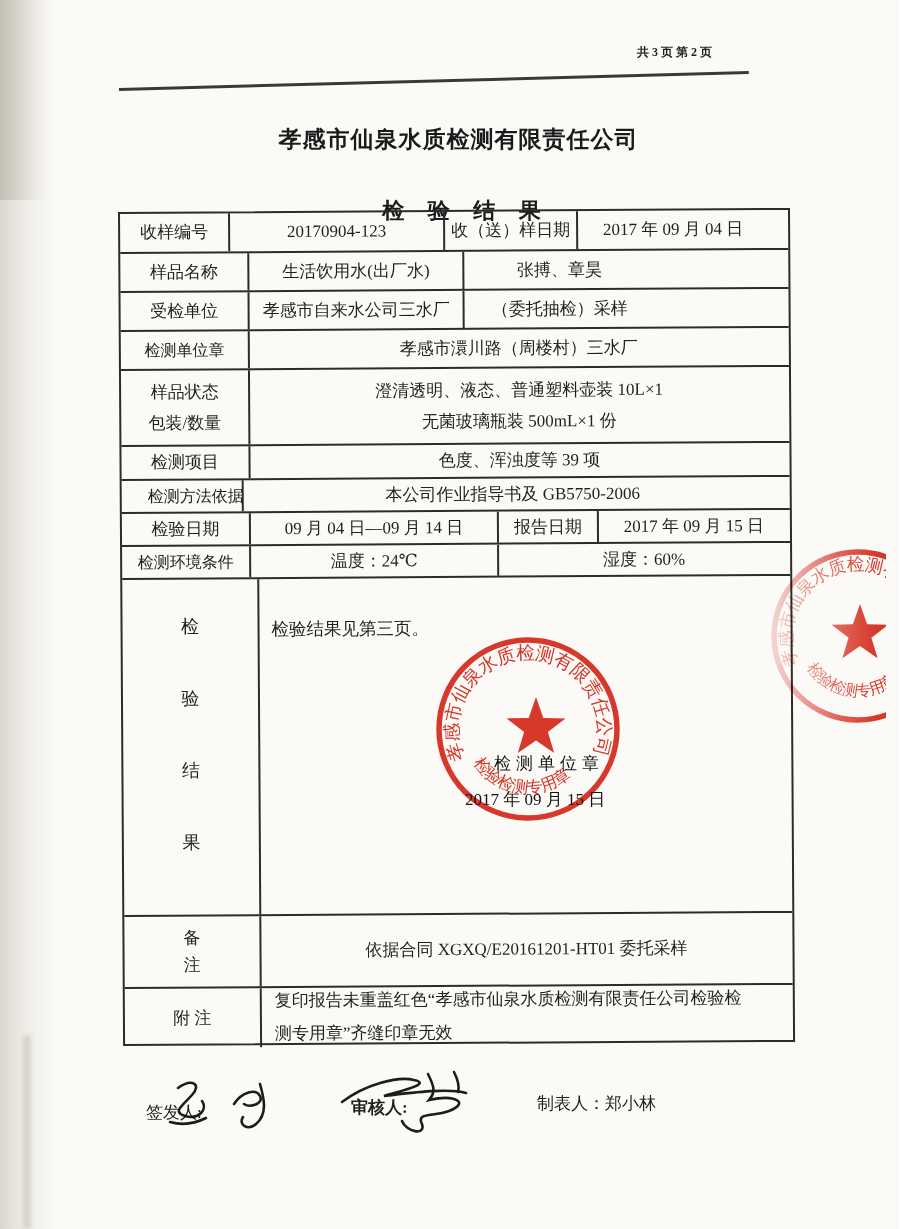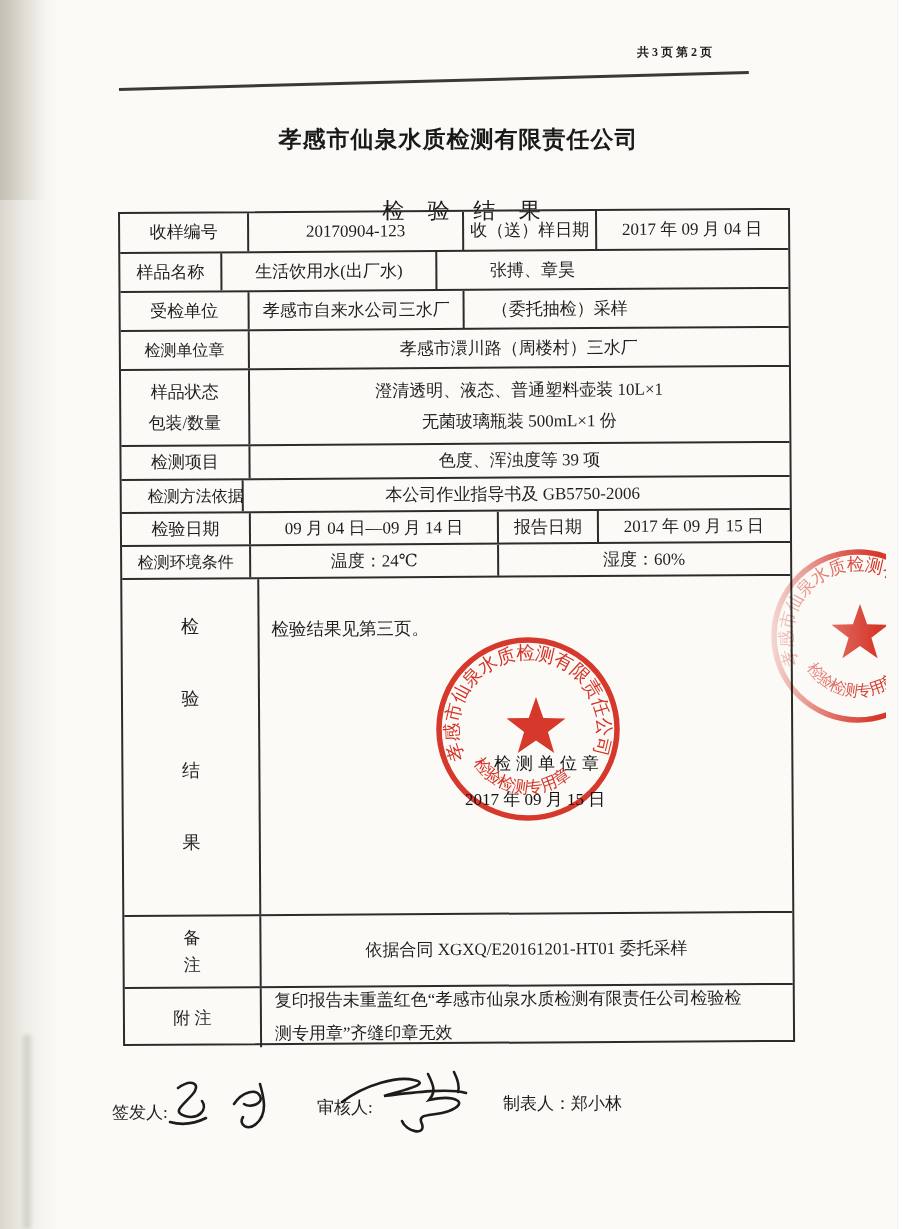--- a/index.html
+++ b/index.html
@@ -29,21 +29,21 @@
     left:897px; top:0; width:20px; height:1229px; background:#ffffff;
     border-left:1px solid rgba(0,0,0,.05);
   }
   
   .pageno { left:637px; top:44px; font-size:12px; font-weight:bold; white-space:nowrap; }
   .header-rule {
     left:119px; top:88px; width:630px; height:2.5px; background:#3b3936;
     transform: rotate(-1.55deg); transform-origin: left center;
   }
   .company-title { left:0; right:0; top:124px; text-align:center; font-size:23px; font-weight:bold; letter-spacing:1px; white-space:nowrap; color:#1a1a1a; }
-  .doc-title { left:0; right:0; top:196px; text-align:center; font-size:22px; font-weight:normal; letter-spacing:9px; white-space:nowrap; color:#1a1a1a;margin-left:15px; }
+  .doc-title { left:0; right:0; top:196px; text-align:center; font-size:22px; font-weight:bold; letter-spacing:9px; white-space:nowrap; color:#1a1a1a;margin-left:15px; }
   
   .tbl {
     left:118px; top:212px; width:672px; height:834px;
     border: 2.5px solid #2e2c2a;
     transform: rotate(-0.35deg); transform-origin: top left;
     background: transparent;
   }
   .row { display:flex; width:100%; }
   .row + .row { border-top: 2px solid #2e2c2a; }
   .cell {
@@ -56,47 +56,47 @@
   .cell.rel { position:relative; justify-content:flex-start; align-items:flex-start; }
   .cell.left-text { flex-direction:column; align-items:flex-start; justify-content:center; padding-left:13px; text-align:left; white-space:normal; }
   .cell.left-text div { line-height:1.9; white-space:nowrap; }
   .result-note { position:absolute; left:12px; top:40px; font-size:17.5px; }
   
   .stamp-wrap { left:430px; top:631px; width:196px; height:196px; mix-blend-mode:multiply; }
   .stamp-unit-label { left:494px; top:752px; width:116px; font-size:17px; letter-spacing:5px; color:#141414; white-space:nowrap; z-index:3; }
   .stamp-date { left:465px; top:788px; font-size:17px; color:#141414; white-space:nowrap; z-index:3; }
   .edge-stamp-clip { left:768px; top:548px; width:118px; height:180px; overflow:hidden; mix-blend-mode:multiply; }
   
-  .foot-label { font-size:17px; white-space:nowrap; }
+  .foot-label { font-size:17px; white-space:nowrap;margin-left:34px; }
   .sig { mix-blend-mode:multiply; }
 </style>
 </head>
 <body>
 
 <div class="abs left-band"></div>
 <div class="abs left-band-top"></div>
 <div class="abs bottom-streak"></div>
 
 <div class="abs pageno">共 3 页  第 2 页</div>
 <div class="abs header-rule"></div>
 
 <div class="abs company-title">孝感市仙泉水质检测有限责任公司</div>
 <div class="abs doc-title">检  验  结  果</div>
 
 <div class="abs tbl">
 
   <div class="row" style="height:38px;">
-    <div class="cell" style="width:127px;">收样编号</div>
+    <div class="cell" style="width:108px;">收样编号</div>
     <div class="cell" style="width:215px;">20170904-123</div>
     <div class="cell" style="width:133px;">收（送）样日期</div>
     <div class="cell" style="width:192px;">2017 年 09 月 04 日</div>
   </div>
 
   <div class="row" style="height:39px;">
-    <div class="cell" style="width:100px;">样品名称</div>
+    <div class="cell" style="width:127px;">样品名称</div>
     <div class="cell" style="width:215px;">生活饮用水(出厂水)</div>
     <div class="cell" style="width:192px;">张搏、章昊</div>
   </div>
 
   <div class="row" style="height:39px;">
     <div class="cell" style="width:127px;">受检单位</div>
     <div class="cell" style="width:215px;">孝感市自来水公司三水厂</div>
     <div class="cell" style="width:192px;">（委托抽检）采样</div>
   </div>
 
@@ -216,21 +216,21 @@
 <div class="abs foot-label" style="left:112px; top:1101px;">签发人:</div>
 <svg class="abs sig" style="left:162px; top:1076px;" width="150" height="56" viewBox="0 0 150 56">
   <g fill="none" stroke="#1c1c1c" stroke-width="2.6" stroke-linecap="round">
     <path d="M16,12 C30,2 40,8 30,19 C20,30 10,36 23,40 C37,44 46,33 40,25"></path>
     <path d="M8,46 C22,50 34,47 44,42"></path>
     <path d="M72,28 C80,16 94,12 98,20 C102,28 88,32 82,28"></path>
     <path d="M98,8 C102,22 106,38 94,48 C86,55 76,49 81,41"></path>
   </g>
 </svg>
 
-<div class="abs foot-label" style="left:317px; top:1096px;">审核人:</div>
+<div class="abs foot-label" style="left:317px; top:1096px;font-weight:bold;">审核人:</div>
 <svg class="abs sig" style="left:336px; top:1066px;" width="152" height="72" viewBox="0 0 152 72">
   <g fill="none" stroke="#1c1c1c" stroke-width="2.6" stroke-linecap="round">
     <path d="M6,36 C30,18 62,10 78,14 C98,18 60,26 48,30 C80,26 114,22 130,27"></path>
     <path d="M92,8 C98,20 100,26 93,34 C120,28 134,37 113,45 C97,51 80,46 86,58 C90,70 70,66 66,55"></path>
     <path d="M118,6 C122,14 124,20 122,26"></path>
   </g>
 </svg>
 
 <div class="abs foot-label" style="left:503px; top:1092px;">制表人：郑小林</div>
 

